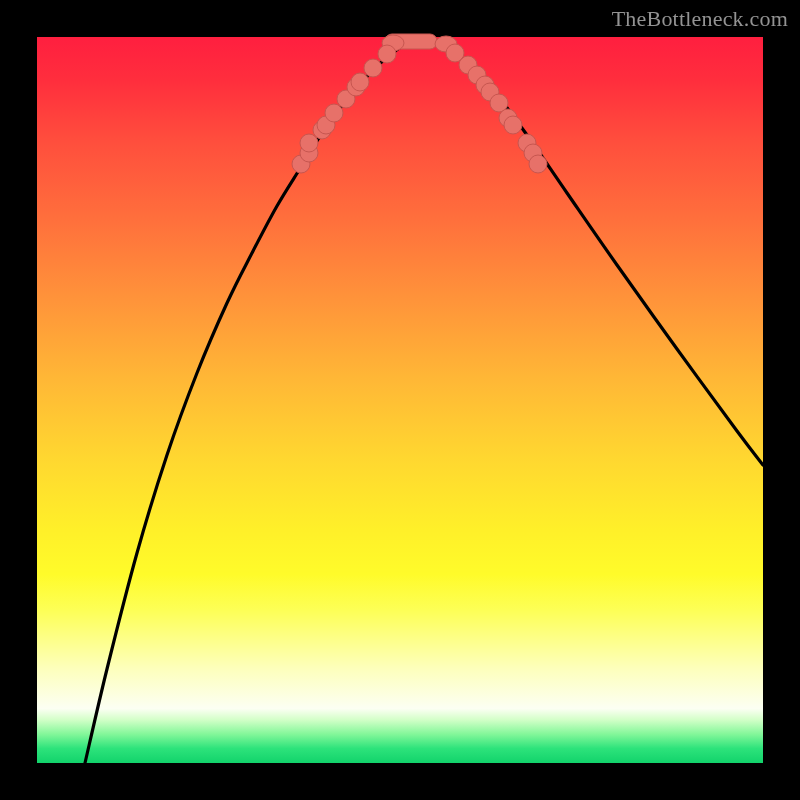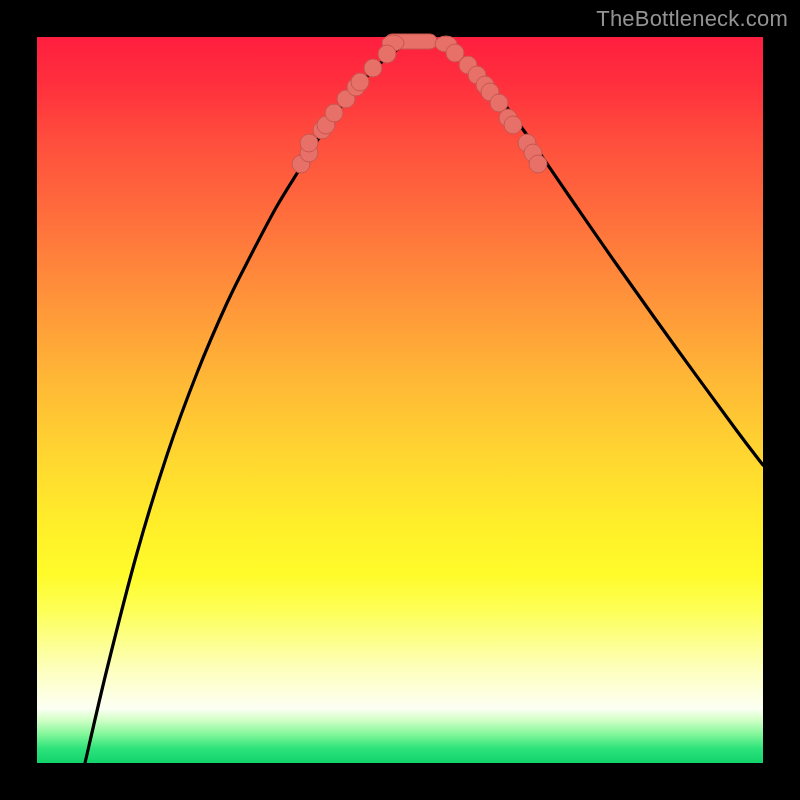--- a/index.html
+++ b/index.html
@@ -46,20 +46,21 @@
     );
   }
   .watermark {
     position: absolute;
     top: 6px;
     right: 12px;
     color: #939393;
     font-size: 22px;
     letter-spacing: 0.2px;
     font-weight: 400;
+    font-family: Liberation Serif, serif;
   }
   svg.curve {
     position: absolute;
     left: 37px;
     top: 37px;
     width: 726px;
     height: 726px;
     overflow: visible;
   }
 </style>

